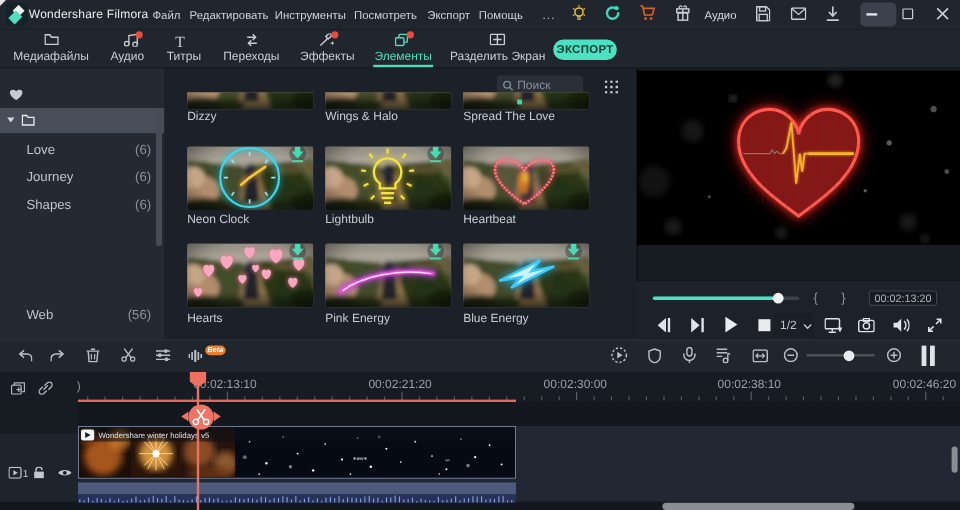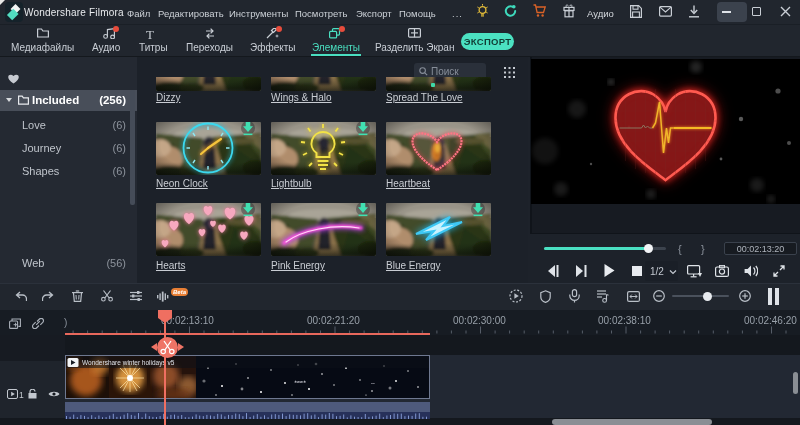--- a/index.html
+++ b/index.html
@@ -35,29 +35,29 @@
   .sidecount { position:absolute; right:11px; top:0; color:#8d939c; }
   #sidesel { left:0; top:90px; width:137px; height:21px; background:#484e59; }
   #sidescroll { left:130px; top:90px; width:5px; height:115px; background:#454c58; border-radius:2px; }
 
   
   #gridpanel { left:137px; top:57px; width:391px; height:226px; background:#1c2129; }
   #searchbox { left:414px; top:63px; width:72px; height:17px; background:#2a303a;
     border-radius:3px; color:#878e99; font-size:10px; line-height:17px; }
   #gridview { left:137px; top:77px; width:391px; height:206px; overflow:hidden; }
   .thumb { width:105px; height:53px; border-radius:2px; overflow:hidden; background:#555; }
-  .tlabel { font-size:10px; color:#c9cdd3; white-space:nowrap;text-decoration:underline; }
+  .tlabel { font-size:10px; color:#c9cdd3; white-space:nowrap; }
 
   
   #preview { left:530px; top:57px; width:270px; height:226px; background:#171b22;
      border-left:2px solid #10141a; }
   #video { left:531px; top:59px; width:269px; height:145px; background:#000; overflow:hidden; }
   #ctrlzone { left:530px; top:233px; width:270px; height:50px; background:#1d222a;
      border-top:1px solid #10141a; }
-  #timebox { left:724px; top:242px; width:73px; height:13px; background:#171b21;
+  #timebox { left:724px; top:242px; width:57px; height:13px; background:#171b21;
      border:1px solid #3a414c; border-radius:2px; color:#aeb4bd; font-size:9px;
      text-align:center; line-height:12px; }
 
   
   #toolbar { left:0; top:283px; width:800px; height:27px; background:#21262e;
      border-top:1px solid #2b313b; }
   #betabadge { left:171px; top:288px; width:17px; height:8px; background:#e87f35;
      border-radius:4px; color:#fff; font-size:6px; font-weight:bold; text-align:center;
      line-height:8px; font-style:italic; }
 
@@ -245,24 +245,20 @@
 
 <div id="sidebar" class="abs"></div>
 <svg class="abs" style="left:8px;top:74px" width="11" height="10" viewBox="0 0 11 10">
   <path d="M5.5 9.5 C-4 3.5 1.5 -1.5 5.5 2 C9.5 -1.5 15 3.5 5.5 9.5 Z" fill="#c6cad1"></path>
 </svg>
 <div id="sidesel" class="abs"></div>
 <div class="abs" style="left:6px;top:98px;width:0;height:0;border-top:4px solid #d7dade;border-left:3.5px solid transparent;border-right:3.5px solid transparent"></div>
 <svg class="abs" style="left:18px;top:95px" width="11" height="10" viewBox="0 0 11 10">
   <path d="M0.6 1.6 v7.6 h9.8 v-6.4 h-5 l-1.2 -1.6 h-3.6 Z" fill="none" stroke="#e8eaee" stroke-width="1.2"></path>
 </svg>
-<div class="siderow abs" style="top:94px;font-size:11.5px;font-weight:bold;color:#fff">
-      <span class="sn" style="left:32px">Included</span>
-      <span class="sidecount" style="color:#fff">(256)</span>
-    </div>
 <div class="siderow abs" style="top:119px">
       <span class="sn" style="left:22px">Love</span>
       <span class="sidecount">(6)</span>
     </div>
 <div class="siderow abs" style="top:142px">
       <span class="sn" style="left:22px">Journey</span>
       <span class="sidecount">(6)</span>
     </div>
 <div class="siderow abs" style="top:165px">
       <span class="sn" style="left:22px">Shapes</span>

